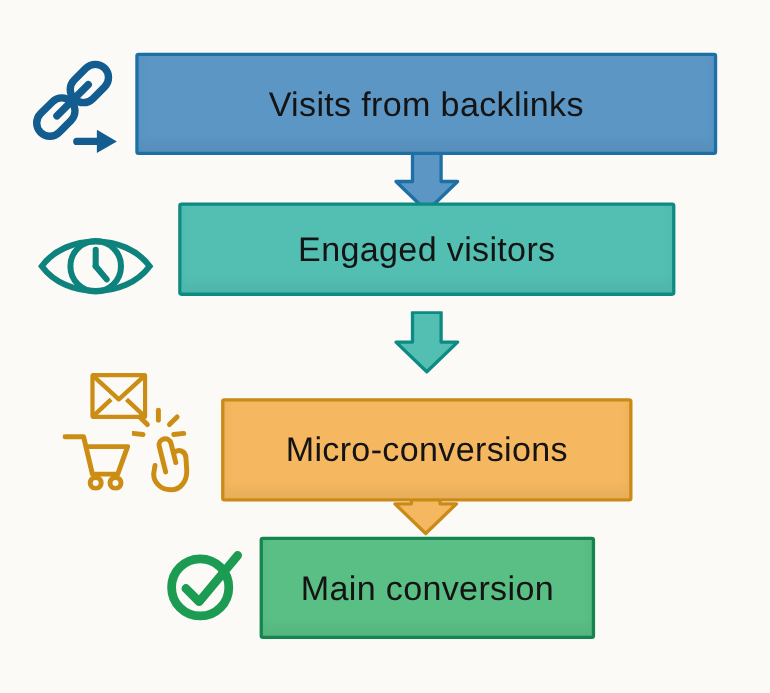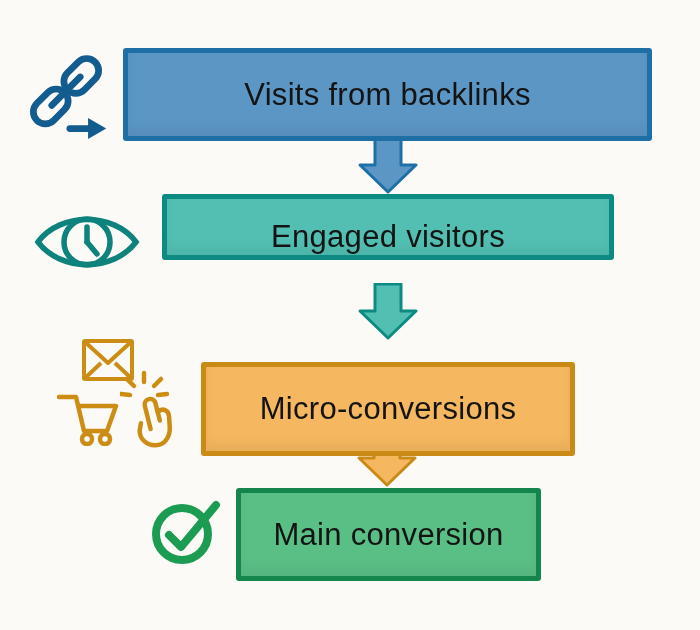--- a/index.html
+++ b/index.html
@@ -4,29 +4,29 @@
 <style>
   html,body{margin:0;padding:0;background:#ffffff;}
   #canvas{
     position:relative;width:700px;height:630px;overflow:hidden;
     background:#fbfaf7;
     font-family:"Liberation Sans", sans-serif;
   }
   .box{
     position:absolute;z-index:2;
     display:flex;align-items:center;justify-content:center;
-    border:5px solid #4c1d95;border-radius:3px;
+    border:3px solid #4c1d95;border-radius:3px;
     box-shadow: inset 0 -8px 10px rgba(0,0,0,0.05);
     box-sizing:border-box;
   }
   .box .label{
     font-size:31px;color:#141414;letter-spacing:0.3px;white-space:nowrap;
   }
   .box.s0{left:123px;top:48px;width:529px;height:93px;}
-  .box.s1{left:162px;top:194px;width:452px;height:66px;align-items:flex-end;}
+  .box.s1{left:162px;top:184px;width:452px;height:85px;}
   .box.s2{left:201px;top:342px;width:374px;height:94px;}
   .box.s3{left:236px;top:488px;width:305px;height:93px;}
 
   .arrow{position:absolute;z-index:1;width:62px;height:58px;}
   .arrow.a0{left:357px;top:137px;}
   .arrow.a1{left:357px;top:283px;}
   .arrow.a2{left:356px;top:430px;}
 
   .icon{position:absolute;z-index:2;}
   .icon.backlink{left:20px;top:48px;width:92px;height:94px;}

